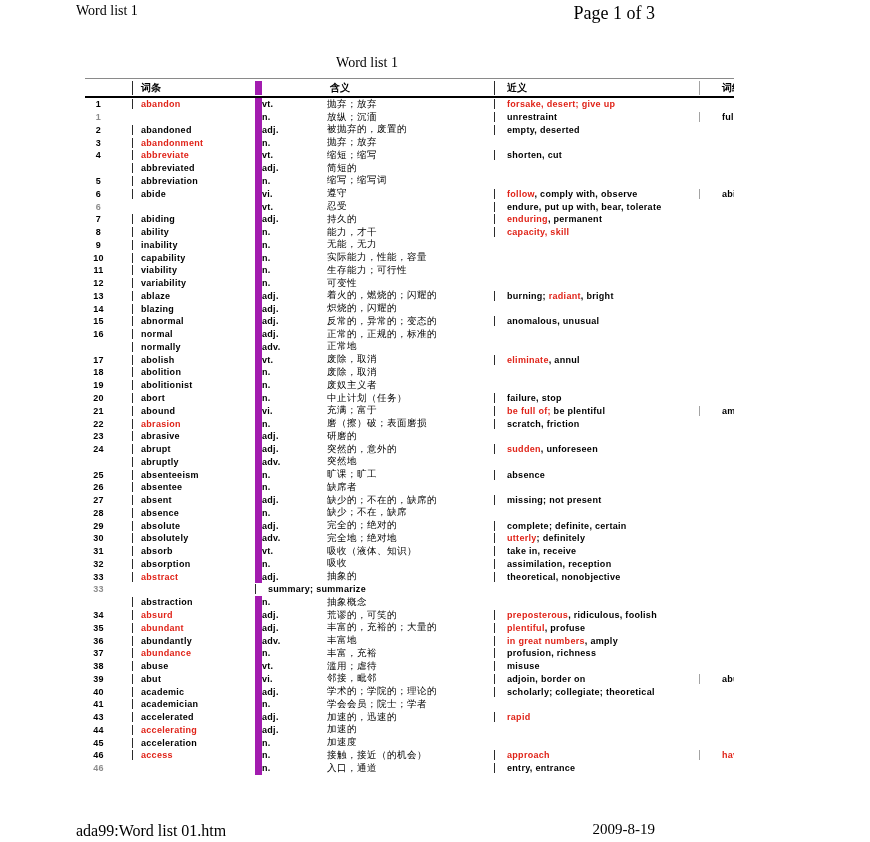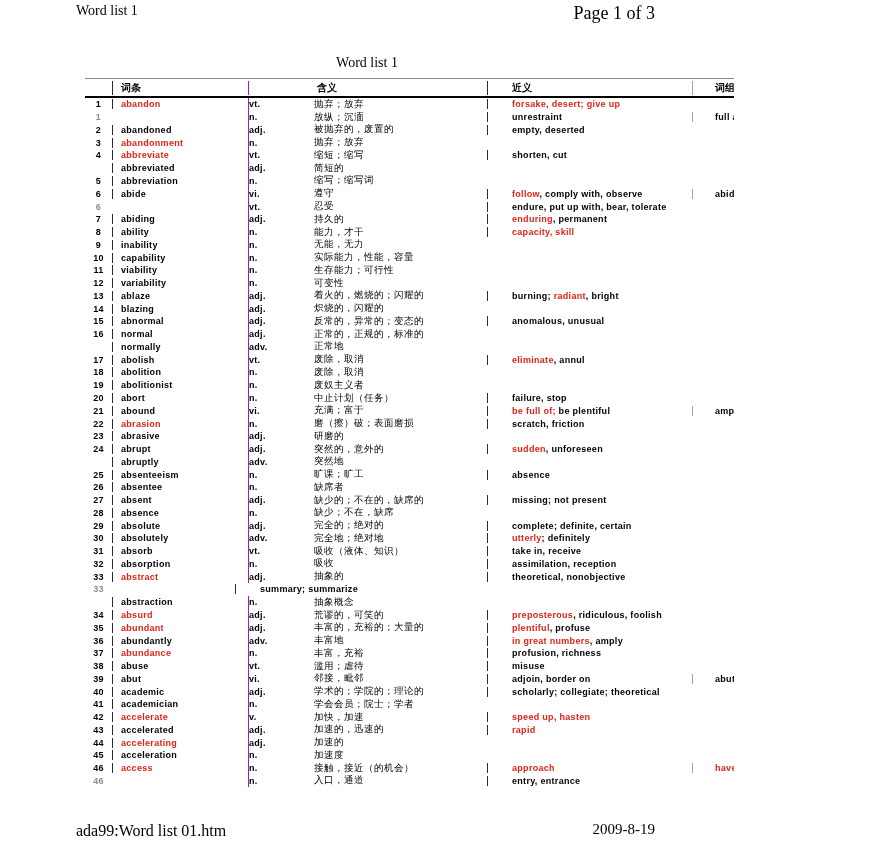--- a/index.html
+++ b/index.html
@@ -11,23 +11,23 @@
   .doc-title{position:absolute;left:0;top:55px;width:100%;text-align:center;font-size:14px;}
   .ftr-l{position:absolute;left:76px;top:822px;font-size:16px;}
   .ftr-r{position:absolute;right:79px;top:821px;font-size:15px;}
 
   .vtable{position:absolute;left:85px;top:78px;width:702px;}
   .thead{display:flex;align-items:center;height:17px;
          border-top:1px solid #8a8a8a;border-bottom:2.5px solid #000;}
   .th{font-weight:bold;font-size:10px;white-space:nowrap;}
   .td,.th{box-sizing:border-box;}
   .c-num{width:27px;text-align:center;flex:none;}
-  .c-word{width:123px;border-left:1px solid #2b2b2b;padding-left:8px;flex:none;white-space:nowrap;overflow:hidden;}
-  .c-posmean{width:239px;border-left:1px solid #a21caf;flex:none;display:flex;align-items:center;white-space:nowrap;overflow:hidden;margin-left:13px;}
-  .c-syn{width:205px;border-left:1px solid #2b2b2b;padding-left:24px;flex:none;white-space:nowrap;overflow:hidden;}
+  .c-word{width:123px;border-left:1px solid #2b2b2b;padding-left:8px;flex:none;white-space:nowrap;overflow:hidden;margin-left:20px;}
+  .c-posmean{width:239px;border-left:7px solid #a21caf;flex:none;display:flex;align-items:center;white-space:nowrap;overflow:hidden;}
+  .c-syn{width:205px;border-left:1px solid #2b2b2b;padding-left:12px;flex:none;white-space:nowrap;overflow:hidden;}
   .c-phrase{width:108px;border-left:1px solid #a3a3a3;padding-left:22px;flex:none;white-space:nowrap;overflow:hidden;}
   .thead .c-posmean{padding-left:68px;}
 
   .tbody{}
   .trow{display:flex;align-items:center;height:12.78px;}
   .en{font-size:9px;font-weight:bold;letter-spacing:0.3px;}
   .cn{font-size:9.5px;font-weight:normal;letter-spacing:0.5px;}
   .c-num{font-size:9px;font-weight:bold;}
   .red{color:var(--red,#e02318);}
   .grey{color:var(--grey,#8c8c8c);}
@@ -521,30 +521,20 @@
           <div class="td c-num en">41</div>
           <div class="td c-word en">academician</div>
           <div class="td c-posmean">
             <span class="pos en">n.</span>
             <span class="mean cn">学会会员；院士；学者</span>
           </div>
           <div class="td c-syn en"></div>
           <div class="td c-phrase en"></div>
         </div>
         <div class="trow">
-          <div class="td c-num en">42</div>
-          <div class="td c-word en red">accelerate</div>
-          <div class="td c-posmean">
-            <span class="pos en">v.</span>
-            <span class="mean cn">加快，加速</span>
-          </div>
-          <div class="td c-syn en"><span class="red">speed up, hasten</span></div>
-          <div class="td c-phrase en"></div>
-        </div>
-        <div class="trow">
           <div class="td c-num en">43</div>
           <div class="td c-word en">accelerated</div>
           <div class="td c-posmean">
             <span class="pos en">adj.</span>
             <span class="mean cn">加速的，迅速的</span>
           </div>
           <div class="td c-syn en"><span class="red">rapid</span></div>
           <div class="td c-phrase en"></div>
         </div>
         <div class="trow">

